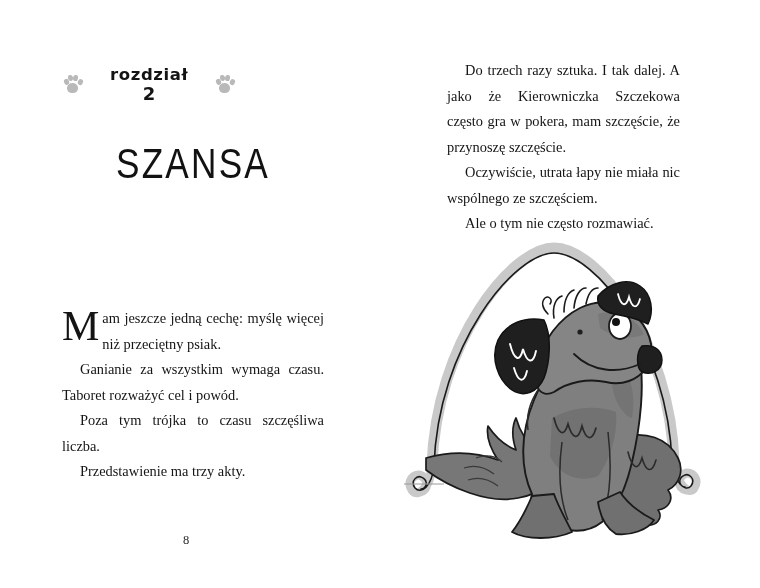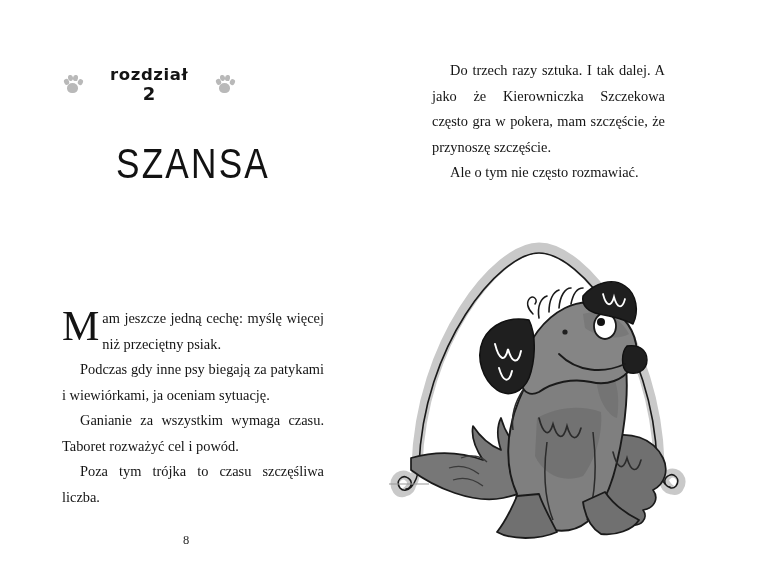--- a/index.html
+++ b/index.html
@@ -132,21 +132,21 @@
     left: 183px;
     top: 533px;
     font-size: 12.5px;
     color: #2a2a2a;
     font-family: "Liberation Serif", serif;
   }
 
   
   .page-right {
     position: absolute;
-    left: 365px;
+    left: 380px;
     top: 0;
     width: 380px;
     height: 588px;
   }
 
   .body-right {
     position: absolute;
     left: 67px;
     top: 58px;
     width: 233px;
@@ -199,32 +199,33 @@
           <i class="t3"></i>
           <i class="t4"></i>
       </span>
 
     </div>
 
     <div class="chapter-title">SZANSA</div>
 
     <div class="body-left">
       <p class="first nolast"><span class="dropcap">M</span><span>am jeszcze jedną cechę: myślę więcej niż przeciętny psiak.</span></p>
-      <p class="nolast">Podczas gdy inne psy biegają za patykami i wiewiórkami, ja oceniam sytuację.</p>
       <p class="nolast">Ganianie za wszystkim wymaga czasu. Taboret rozważyć cel i powód.</p>
       <p class="nolast">Poza tym trójka to czasu szczęśliwa liczba.</p>
+      <p class="nolast">Przedstawienie ma trzy akty.</p>
     </div>
 
     <div class="page-number">8</div>
   </div>
 
   <div class="page-right">
 
     <div class="body-right">
       <p>Do trzech razy sztuka. I tak dalej. A jako że Kierowniczka Szczekowa często gra w pokera, mam szczęście, że przynoszę szczęście.</p>
+      <p class="nolast">Oczywiście, utrata łapy nie miała nic wspólnego ze szczęściem.</p>
       <p class="nolast">Ale o tym nie często rozmawiać.</p>
     </div>
 
     <div class="illustration">
       <svg viewBox="0 0 300 320" xmlns="http://www.w3.org/2000/svg">
         <defs>
           <clipPath id="clipAll">
               <rect x="0" y="0" width="300" height="320"></rect>
             </clipPath>
         </defs>

